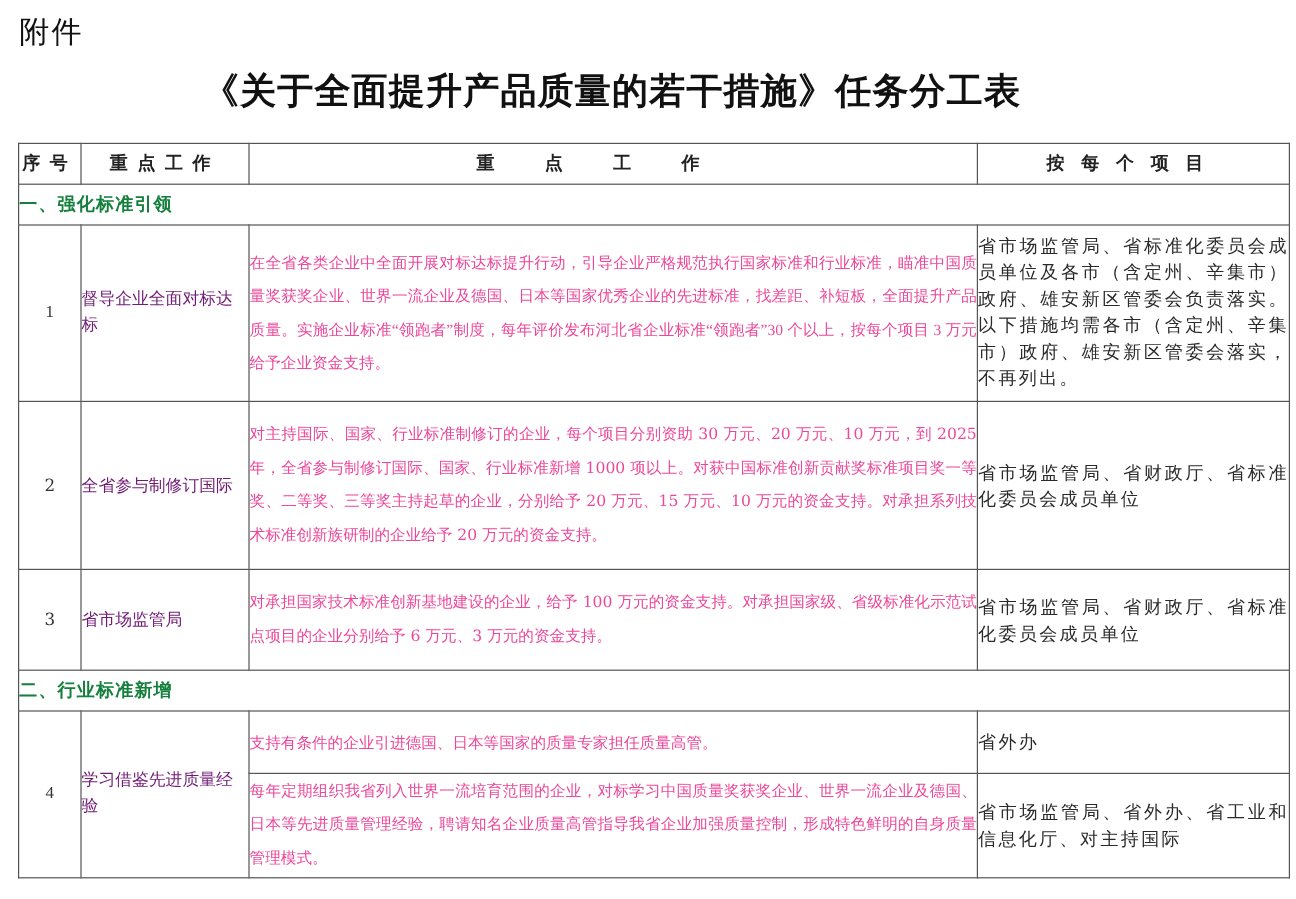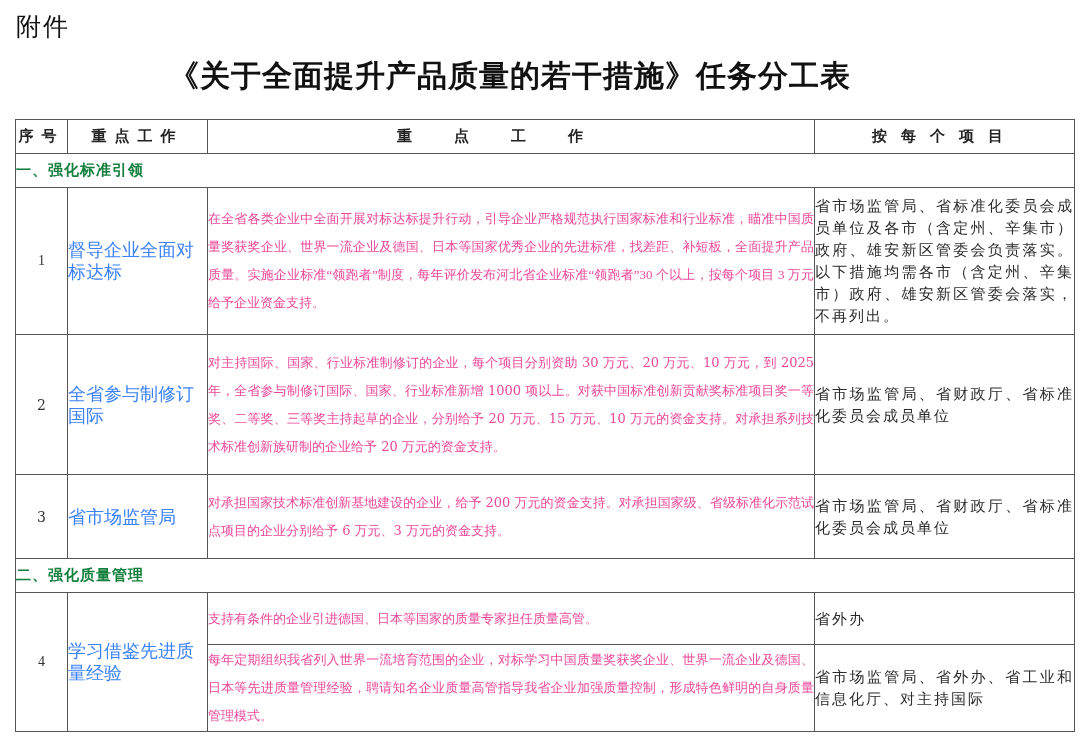--- a/index.html
+++ b/index.html
@@ -69,24 +69,24 @@
     padding-left: 8px;
     letter-spacing: 1px;
     color: #15803d;
   }
   td.num {
     text-align: center;
     font-size: 14px;
     color: #333;
   }
   td.focus {
-    font-size: 18px;
+    font-size: 14px;
     line-height: 22px;
     padding: 0 8px 0 10px;
-    color: #3b82f6;
+    color: #701a75;
   }
   td.task {
     font-size: 13px;
     line-height: 28px;
     padding: 0 8px 0 9px;
     color: #ec4899;
     text-align: justify;
   }
   td.unit {
     font-size: 15px;
@@ -139,25 +139,25 @@
     </tr>
     <tr class="r2">
       <td class="num">2</td>
       <td class="focus">全省参与制修订国际</td>
       <td class="task">对主持国际、国家、行业标准制修订的企业，每个项目分别资助 30 万元、20 万元、10 万元，到 2025 年，全省参与制修订国际、国家、行业标准新增 1000 项以上。对获中国标准创新贡献奖标准项目奖一等奖、二等奖、三等奖主持起草的企业，分别给予 20 万元、15 万元、10 万元的资金支持。对承担系列技术标准创新族研制的企业给予 20 万元的资金支持。</td>
       <td class="unit">省市场监管局、省财政厅、省标准化委员会成员单位</td>
     </tr>
     <tr class="r3">
       <td class="num">3</td>
       <td class="focus">省市场监管局</td>
-      <td class="task">对承担国家技术标准创新基地建设的企业，给予 200 万元的资金支持。对承担国家级、省级标准化示范试点项目的企业分别给予 6 万元、3 万元的资金支持。</td>
+      <td class="task">对承担国家技术标准创新基地建设的企业，给予 100 万元的资金支持。对承担国家级、省级标准化示范试点项目的企业分别给予 6 万元、3 万元的资金支持。</td>
       <td class="unit">省市场监管局、省财政厅、省标准化委员会成员单位</td>
     </tr>
     <tr>
-      <td class="section" colspan="4">二、强化质量管理</td>
+      <td class="section" colspan="4">二、行业标准新增</td>
     </tr>
     <tr class="r4a">
       <td class="num" rowspan="2">4</td>
       <td class="focus" rowspan="2">学习借鉴先进质量经验</td>
       <td class="task">支持有条件的企业引进德国、日本等国家的质量专家担任质量高管。</td>
       <td class="unit">省外办</td>
     </tr>
     <tr class="r4b">
       <td class="task">每年定期组织我省列入世界一流培育范围的企业，对标学习中国质量奖获奖企业、世界一流企业及德国、日本等先进质量管理经验，聘请知名企业质量高管指导我省企业加强质量控制，形成特色鲜明的自身质量管理模式。</td>
       <td class="unit">省市场监管局、省外办、省工业和信息化厅、对主持国际</td>

